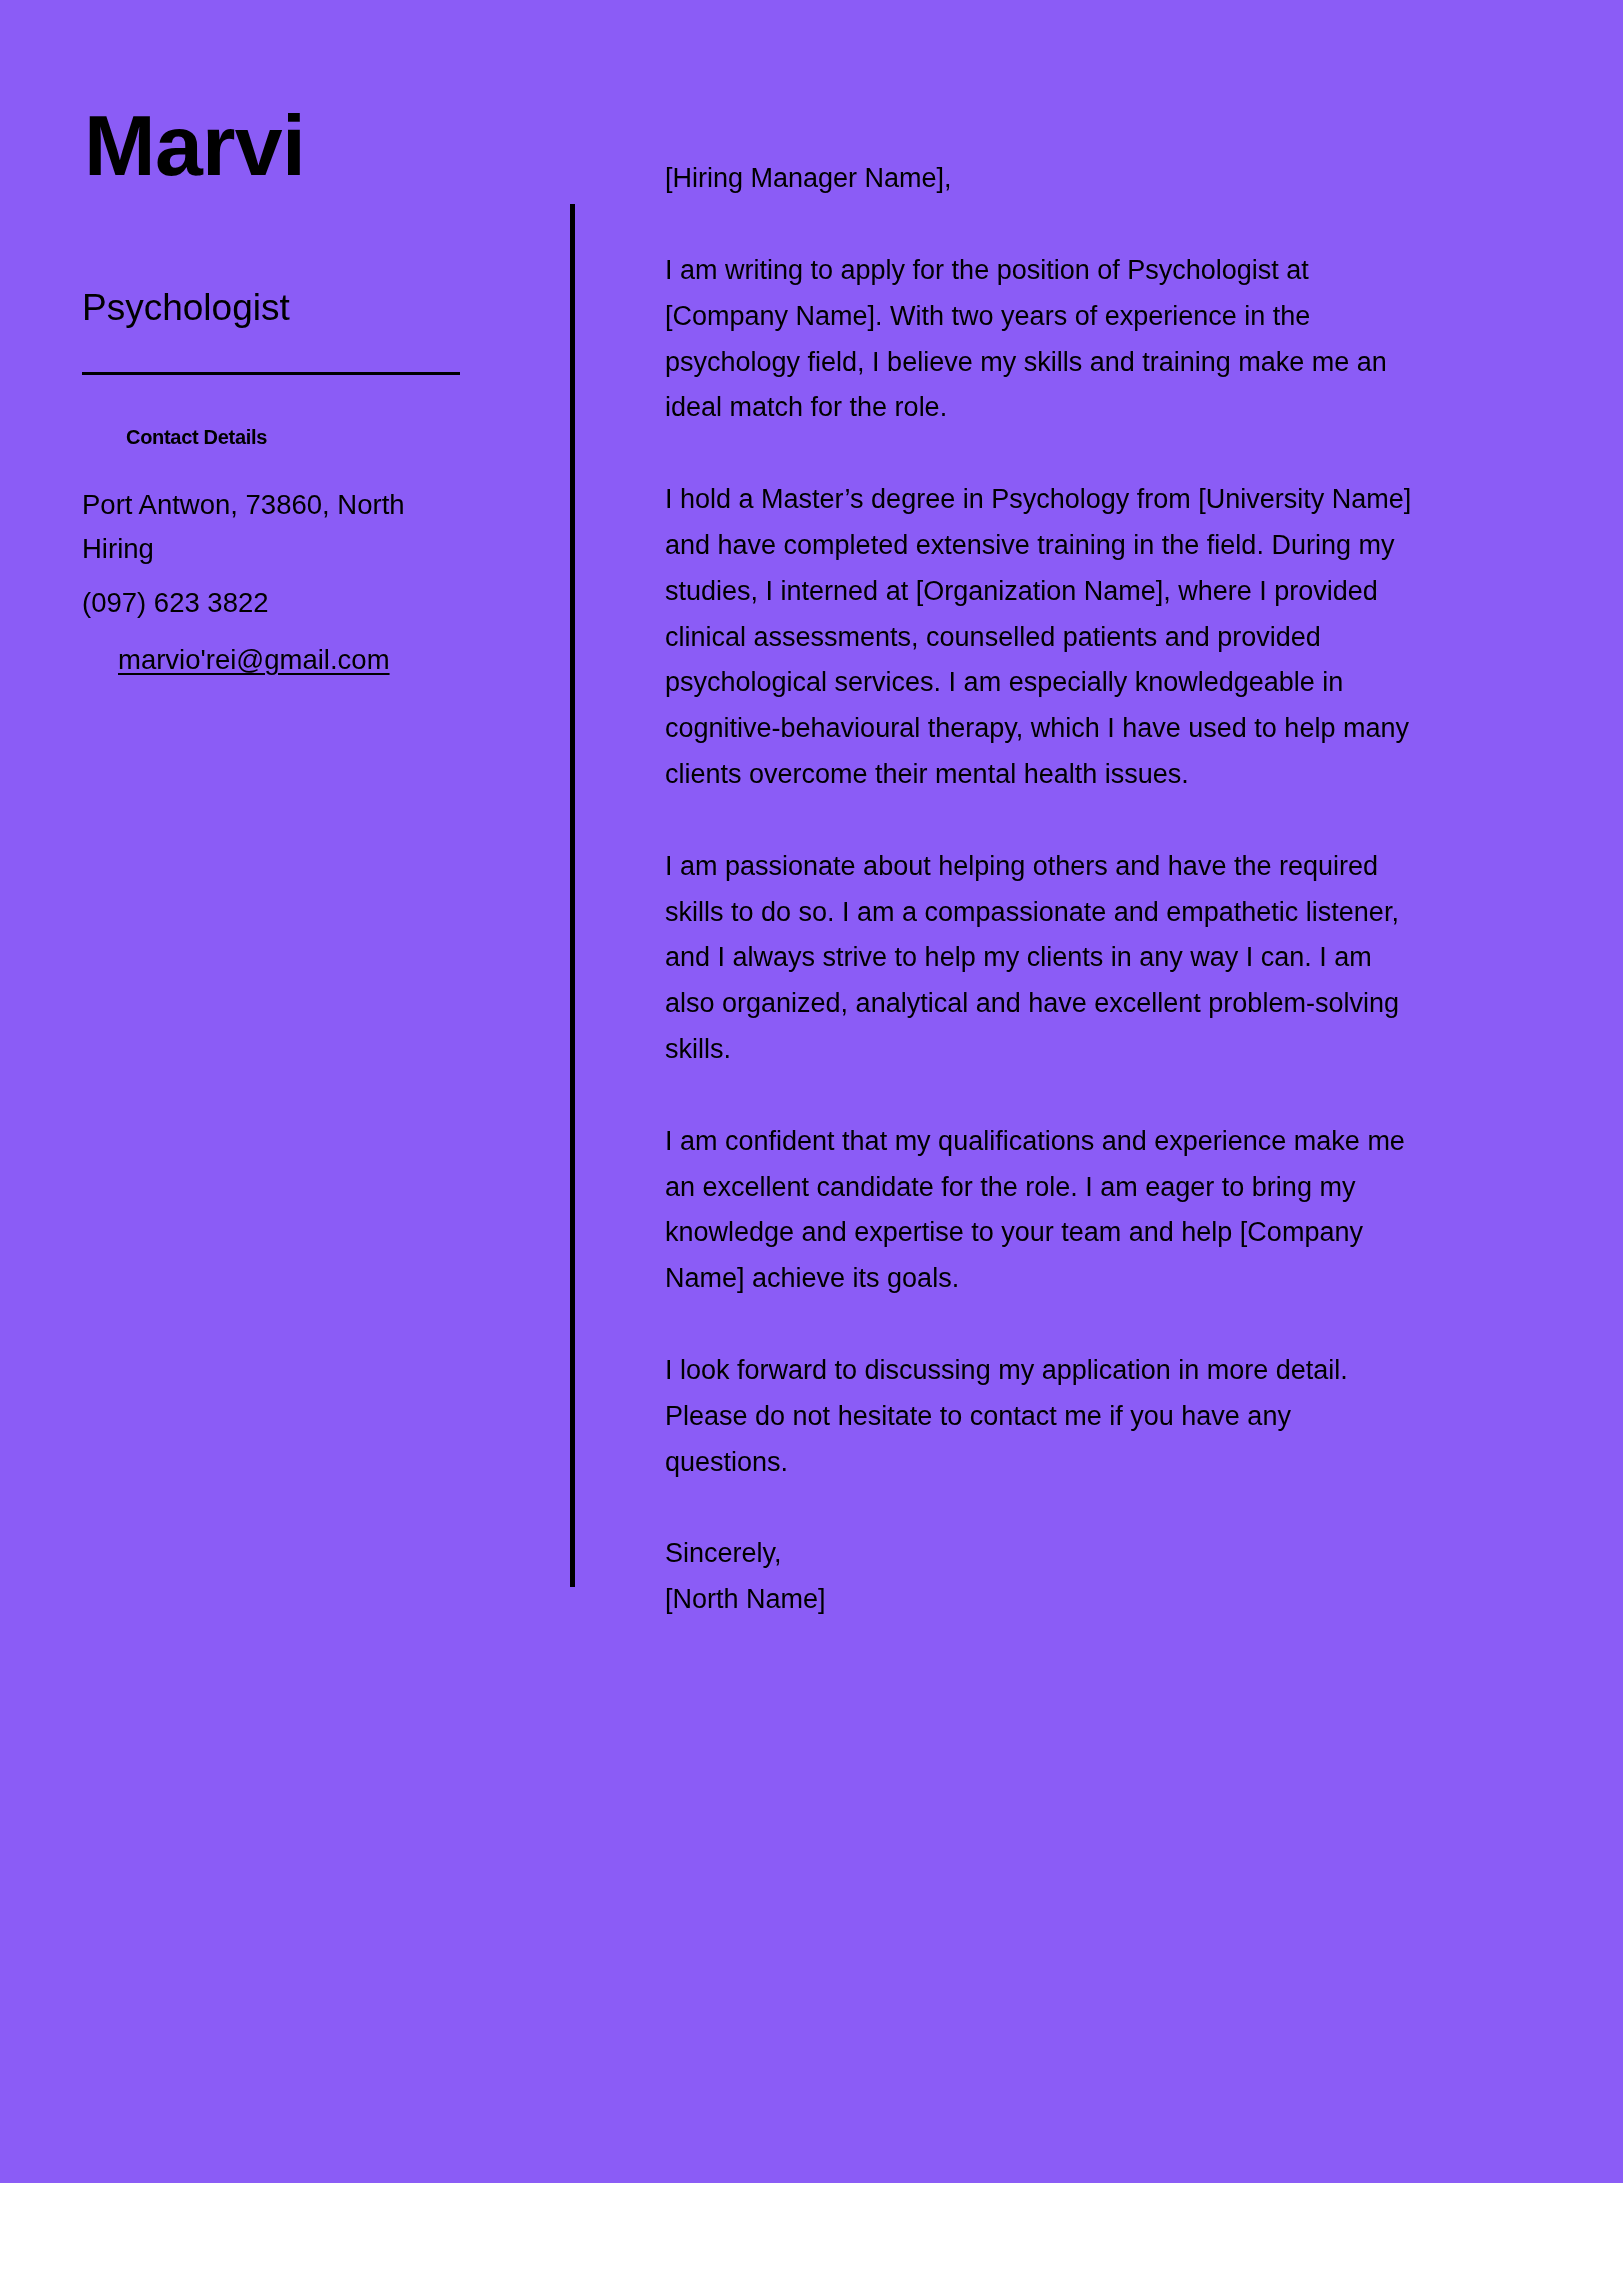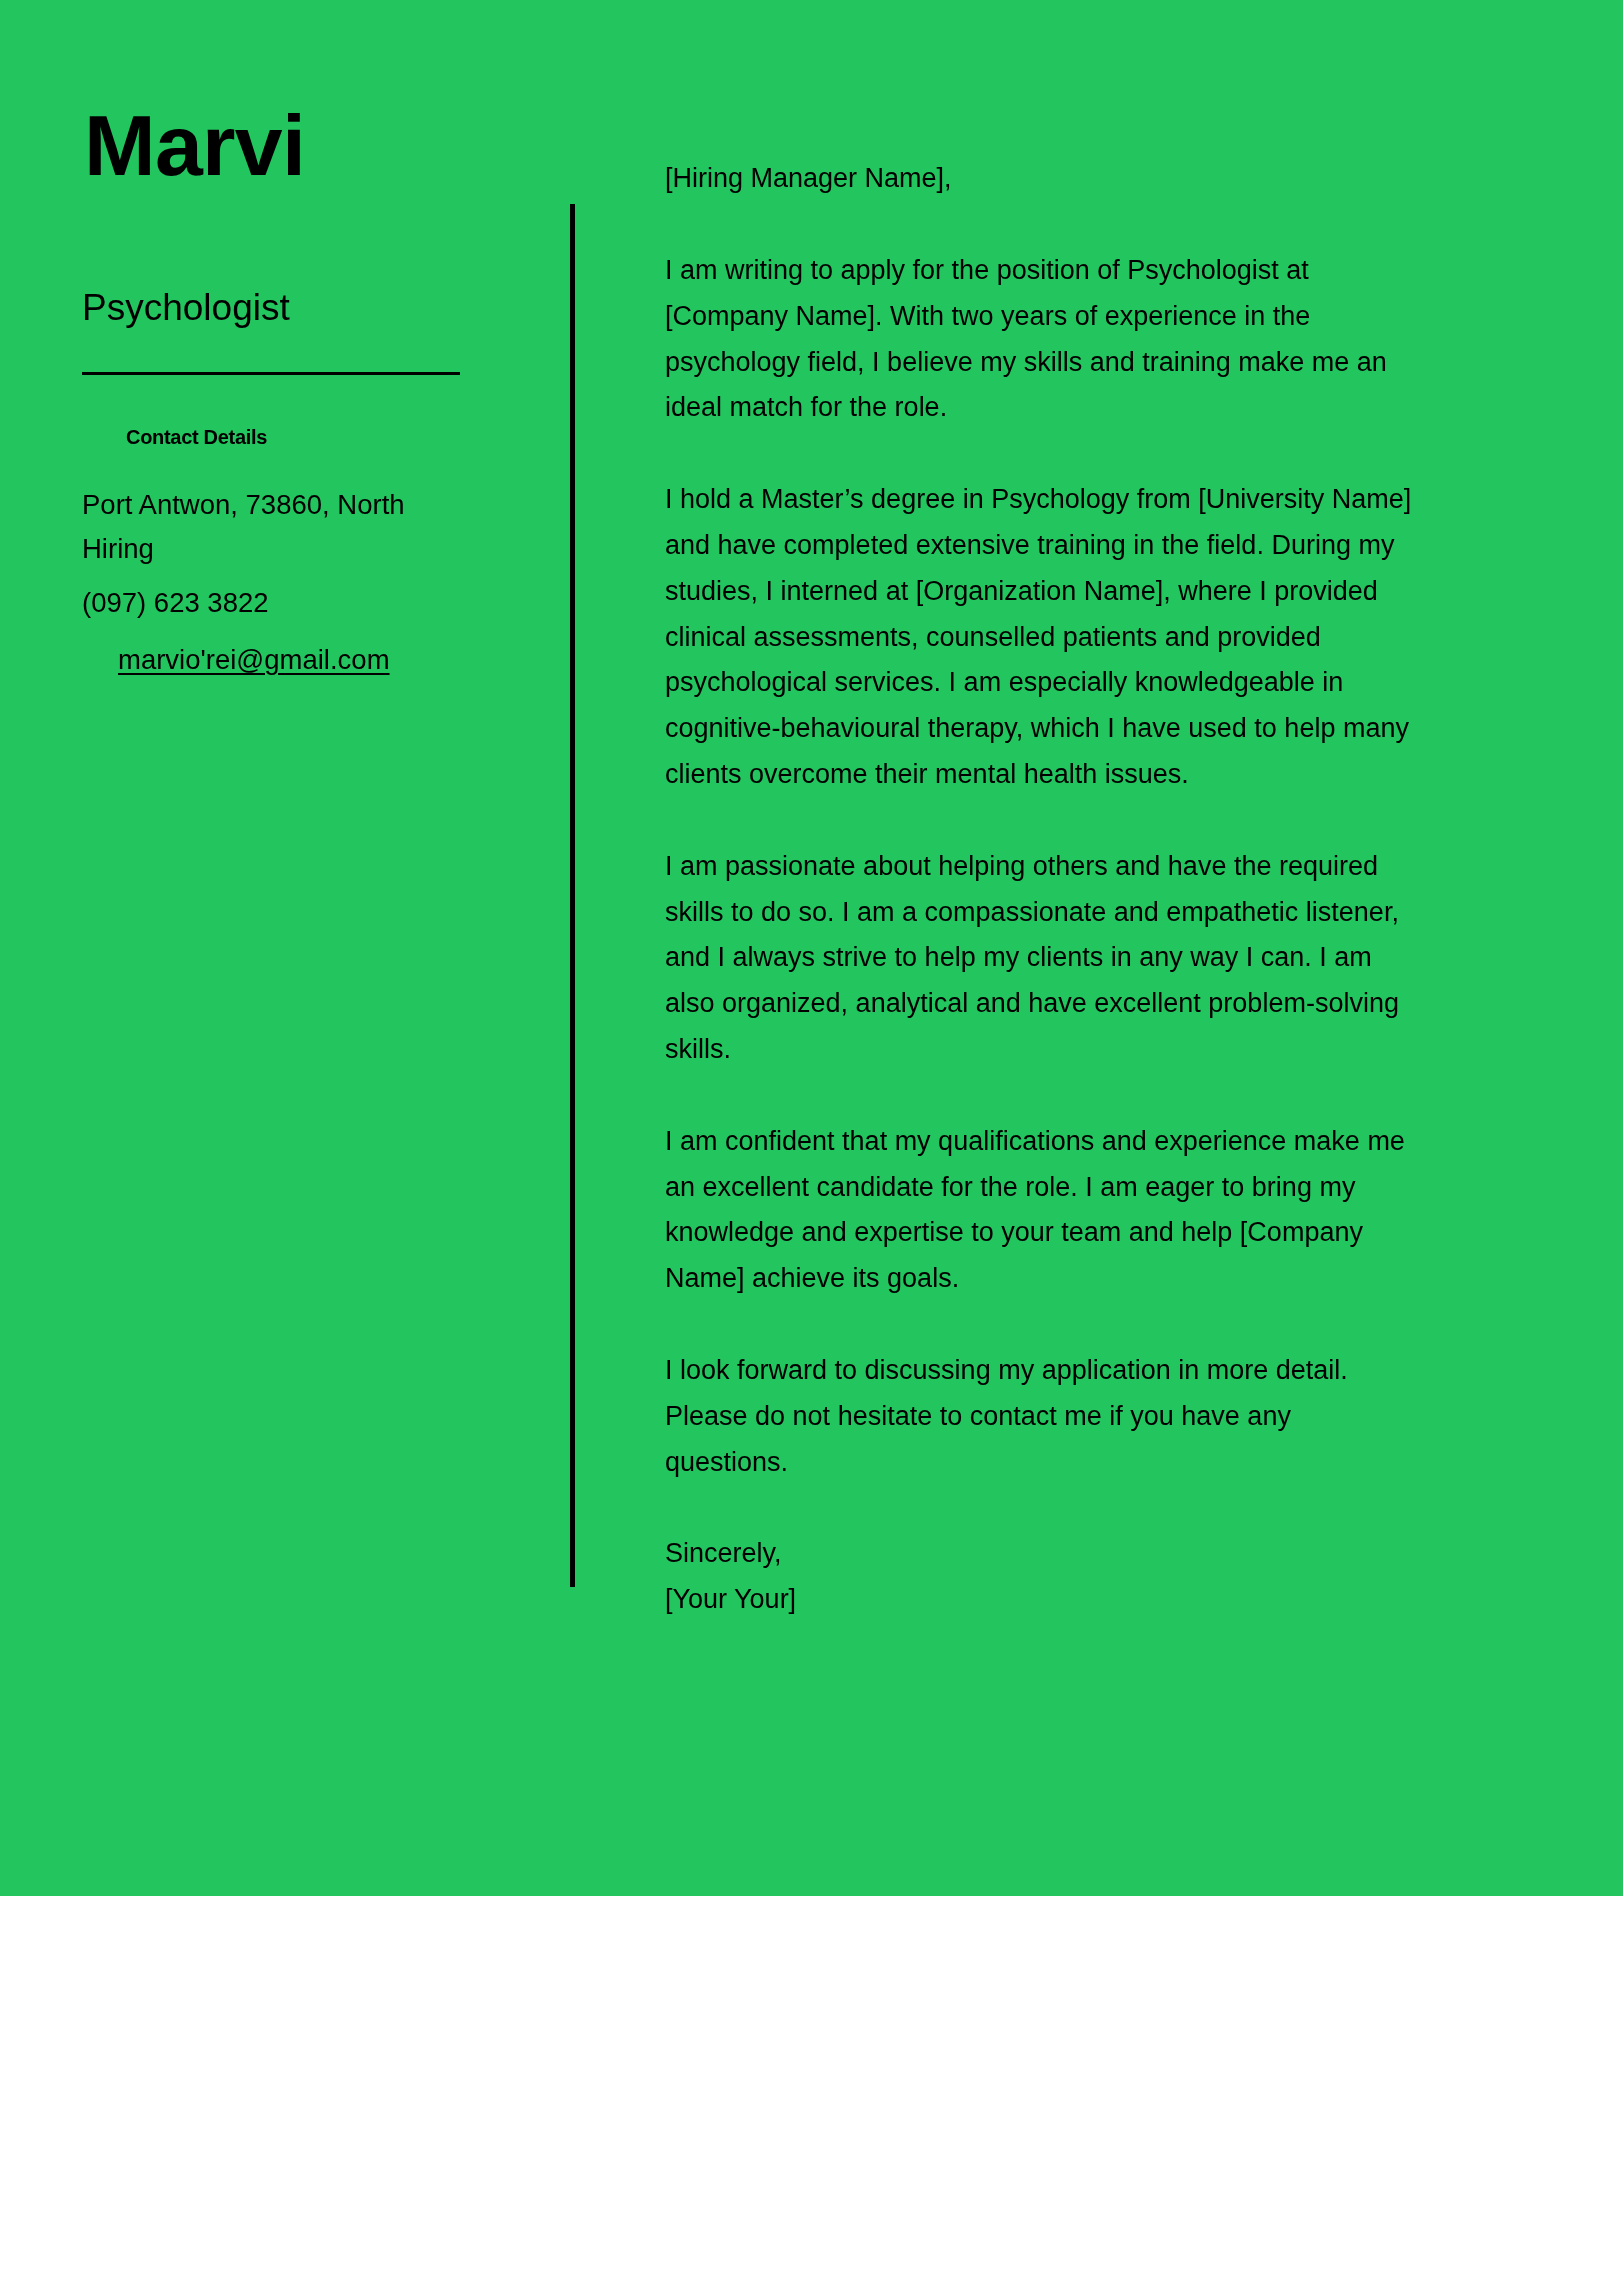--- a/index.html
+++ b/index.html
@@ -1,18 +1,18 @@
 <!DOCTYPE html>
 <html style="font-size:10.5px"><head>
 <meta charset="utf-8">
 <style>
   html, body { margin: 0; padding: 0; background: #ffffff; }
   body { width: 1623px; height: 2295px; position: relative; overflow: hidden;
          font-family: "Liberation Sans", "DejaVu Sans", sans-serif; color: #000000; }
-  .page { position: absolute; left: 0; top: 0; width: 1623px; height: 1896px; background: #22c55e; }
+  .page { position: absolute; left: 0; top: 0; width: 1623px; height: 2183px; background: #8b5cf6; }
 
   
   .name-first { position: absolute; left: 84px; top: 96px; font-size: 86px; font-weight: 700;
                 line-height: 98px; white-space: nowrap; letter-spacing: -0.7px; }
   .name-last  { position: absolute; left: 84px; top: 177px; font-size: 86px; font-weight: 400;
                 line-height: 98px; white-space: nowrap; letter-spacing: -0.7px; }
   .job-title  { position: absolute; left: 82px; top: 285px; font-size: 37px; line-height: 46px; white-space: nowrap; }
   .rule { position: absolute; left: 82px; top: 372px; width: 378px; height: 2.6px; background: #000000; }
   .contact-heading { position: absolute; left: 82px; top: 418px; font-size: 20px; font-weight: 700;
                      line-height: 39px; white-space: nowrap; letter-spacing: -0.3px; margin-left: 44px; }
@@ -62,15 +62,15 @@
       <div class="body-line" style="top: 1001px;">skills.</div>
       <div class="body-line" style="top: 1093px;">I am confident that my qualifications and experience make me</div>
       <div class="body-line" style="top: 1139px;">an excellent candidate for the role. I am eager to bring my</div>
       <div class="body-line" style="top: 1184px;">knowledge and expertise to your team and help [Company</div>
       <div class="body-line" style="top: 1230px;">Name] achieve its goals.</div>
       <div class="body-line" style="top: 1322px;">I look forward to discussing my application in more detail.</div>
       <div class="body-line" style="top: 1368px;">Please do not hesitate to contact me if you have any</div>
       <div class="body-line" style="top: 1414px;">questions.</div>
     </div>
   <div class="body-line" id="closing-line" style="top: 1505px;">Sincerely,</div>
-  <div class="body-line" id="signature-line" style="top: 1551px;">[Your Your]</div>
+  <div class="body-line" id="signature-line" style="top: 1551px;">[North Name]</div>
 </div>
 
 
 </body></html>

